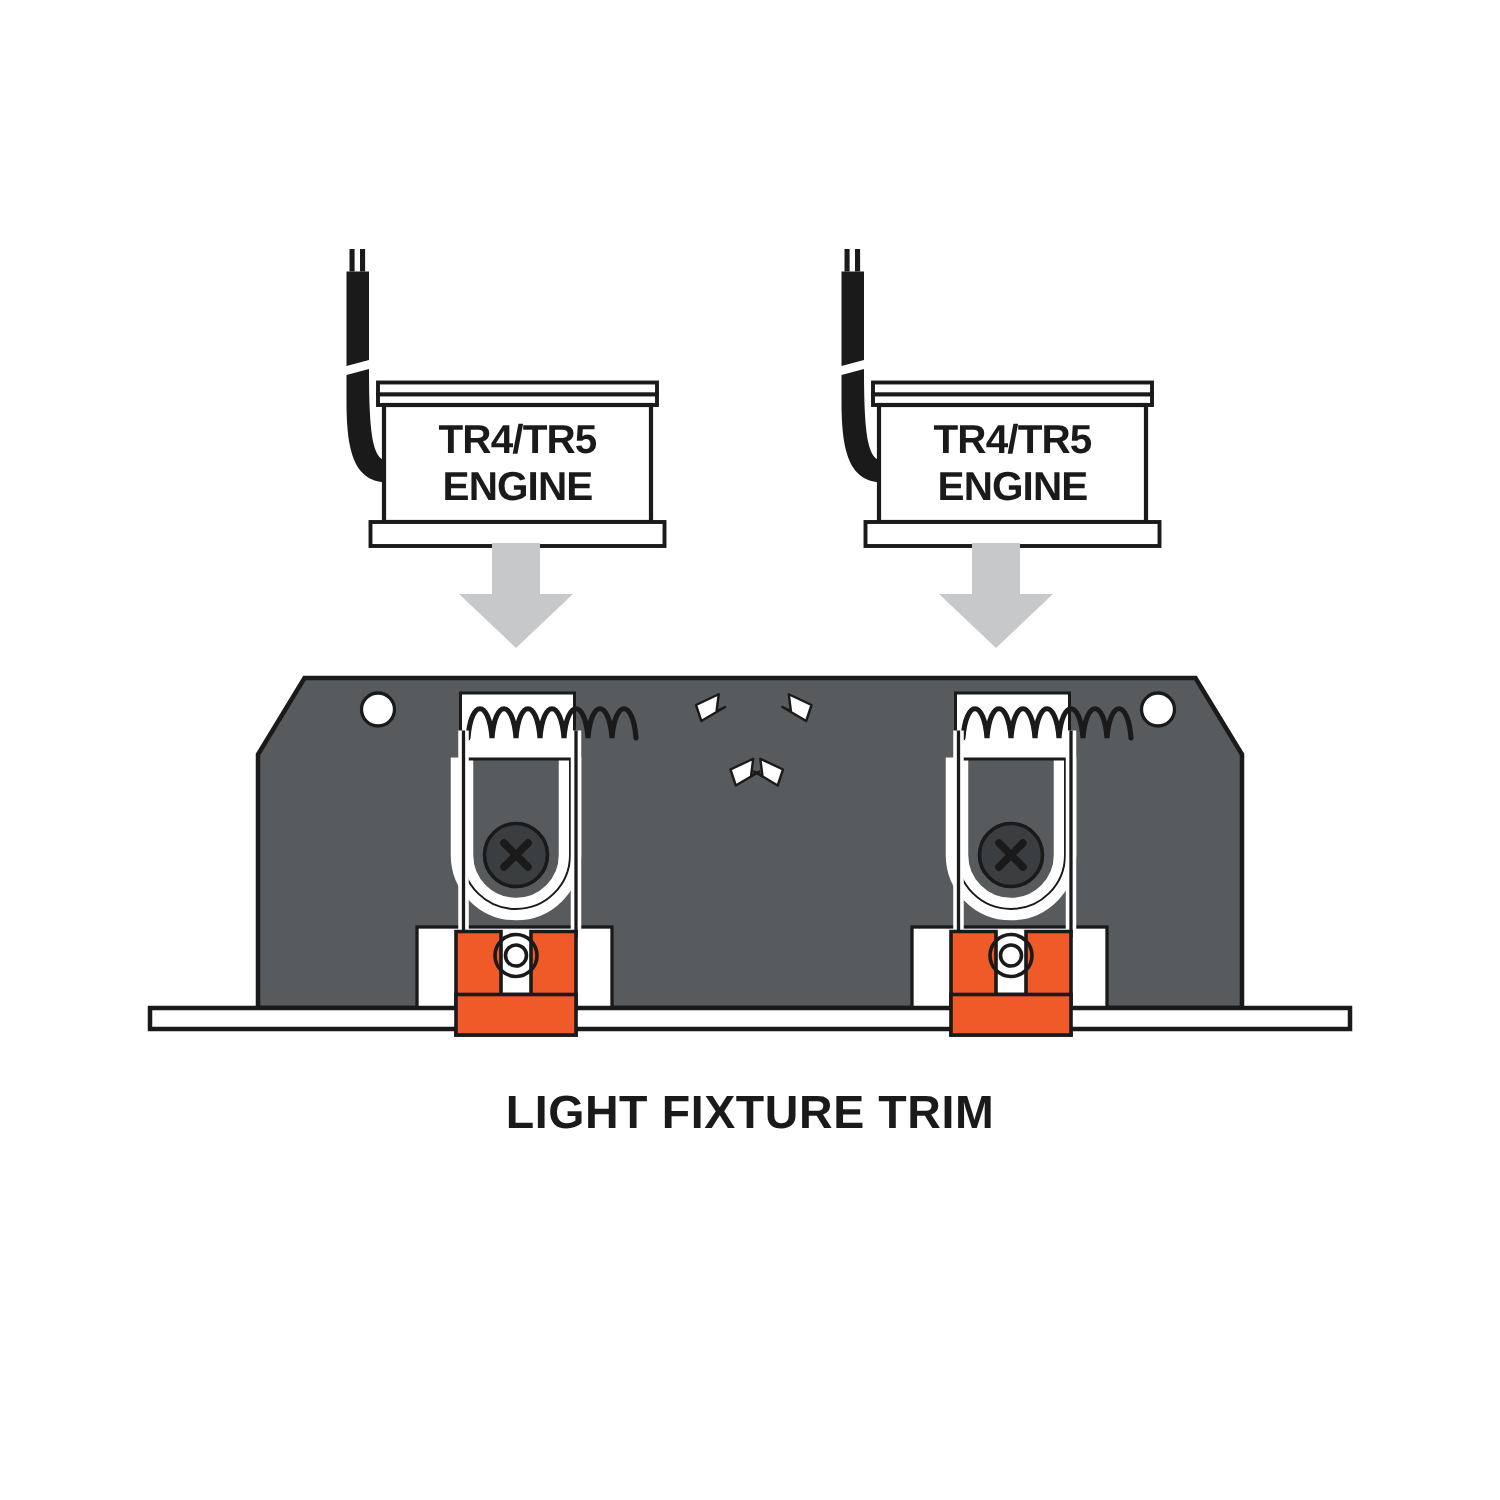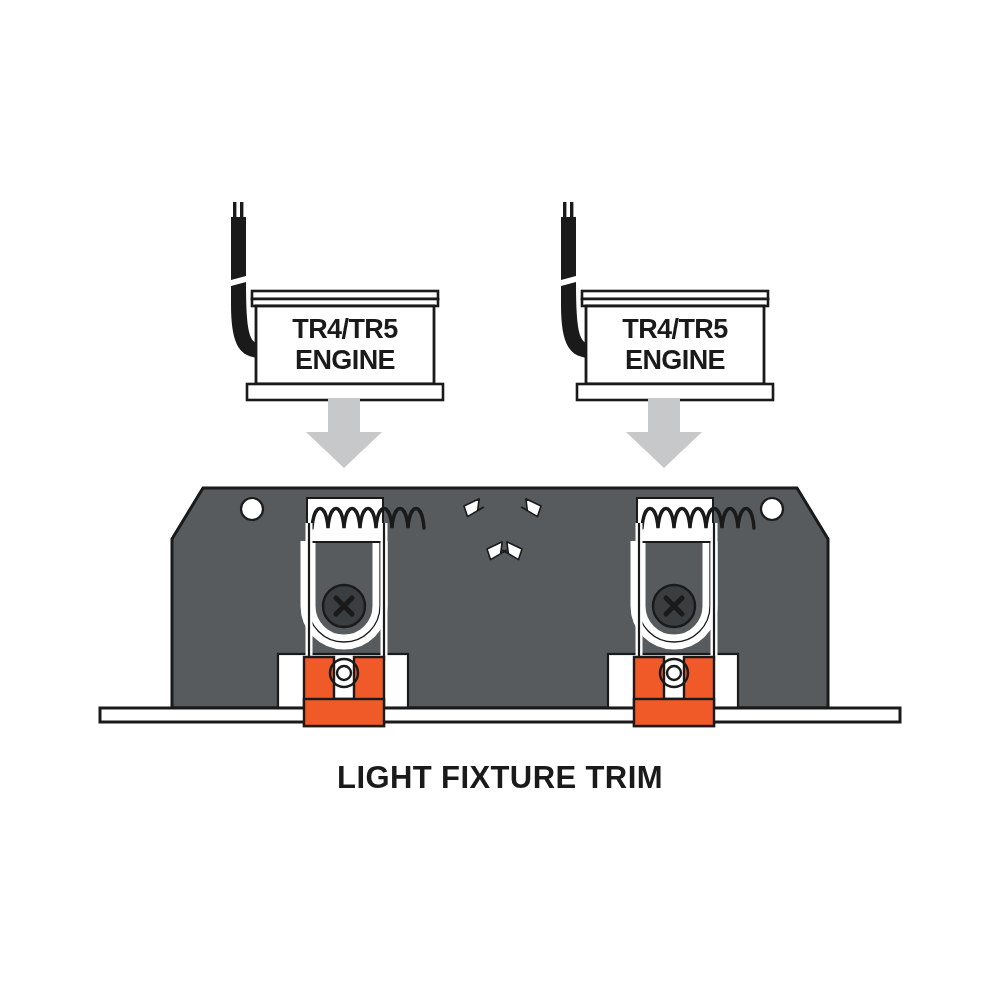--- a/index.html
+++ b/index.html
@@ -12,21 +12,20 @@
     width: 1000px;
     height: 1000px;
     font-family: "Liberation Sans", sans-serif;
     overflow: hidden;
   }
   #diagram-root {
     position: relative;
     width: 1000px;
     height: 704px;
     background: #ffffff;
-    margin-top: 36px;
   }
   svg#diagram-svg {
     display: block;
     width: 1000px;
     height: 1000px;
   }
   .engine-label {
     font-family: "Liberation Sans", sans-serif;
     font-weight: bold;
     font-size: 27px;

